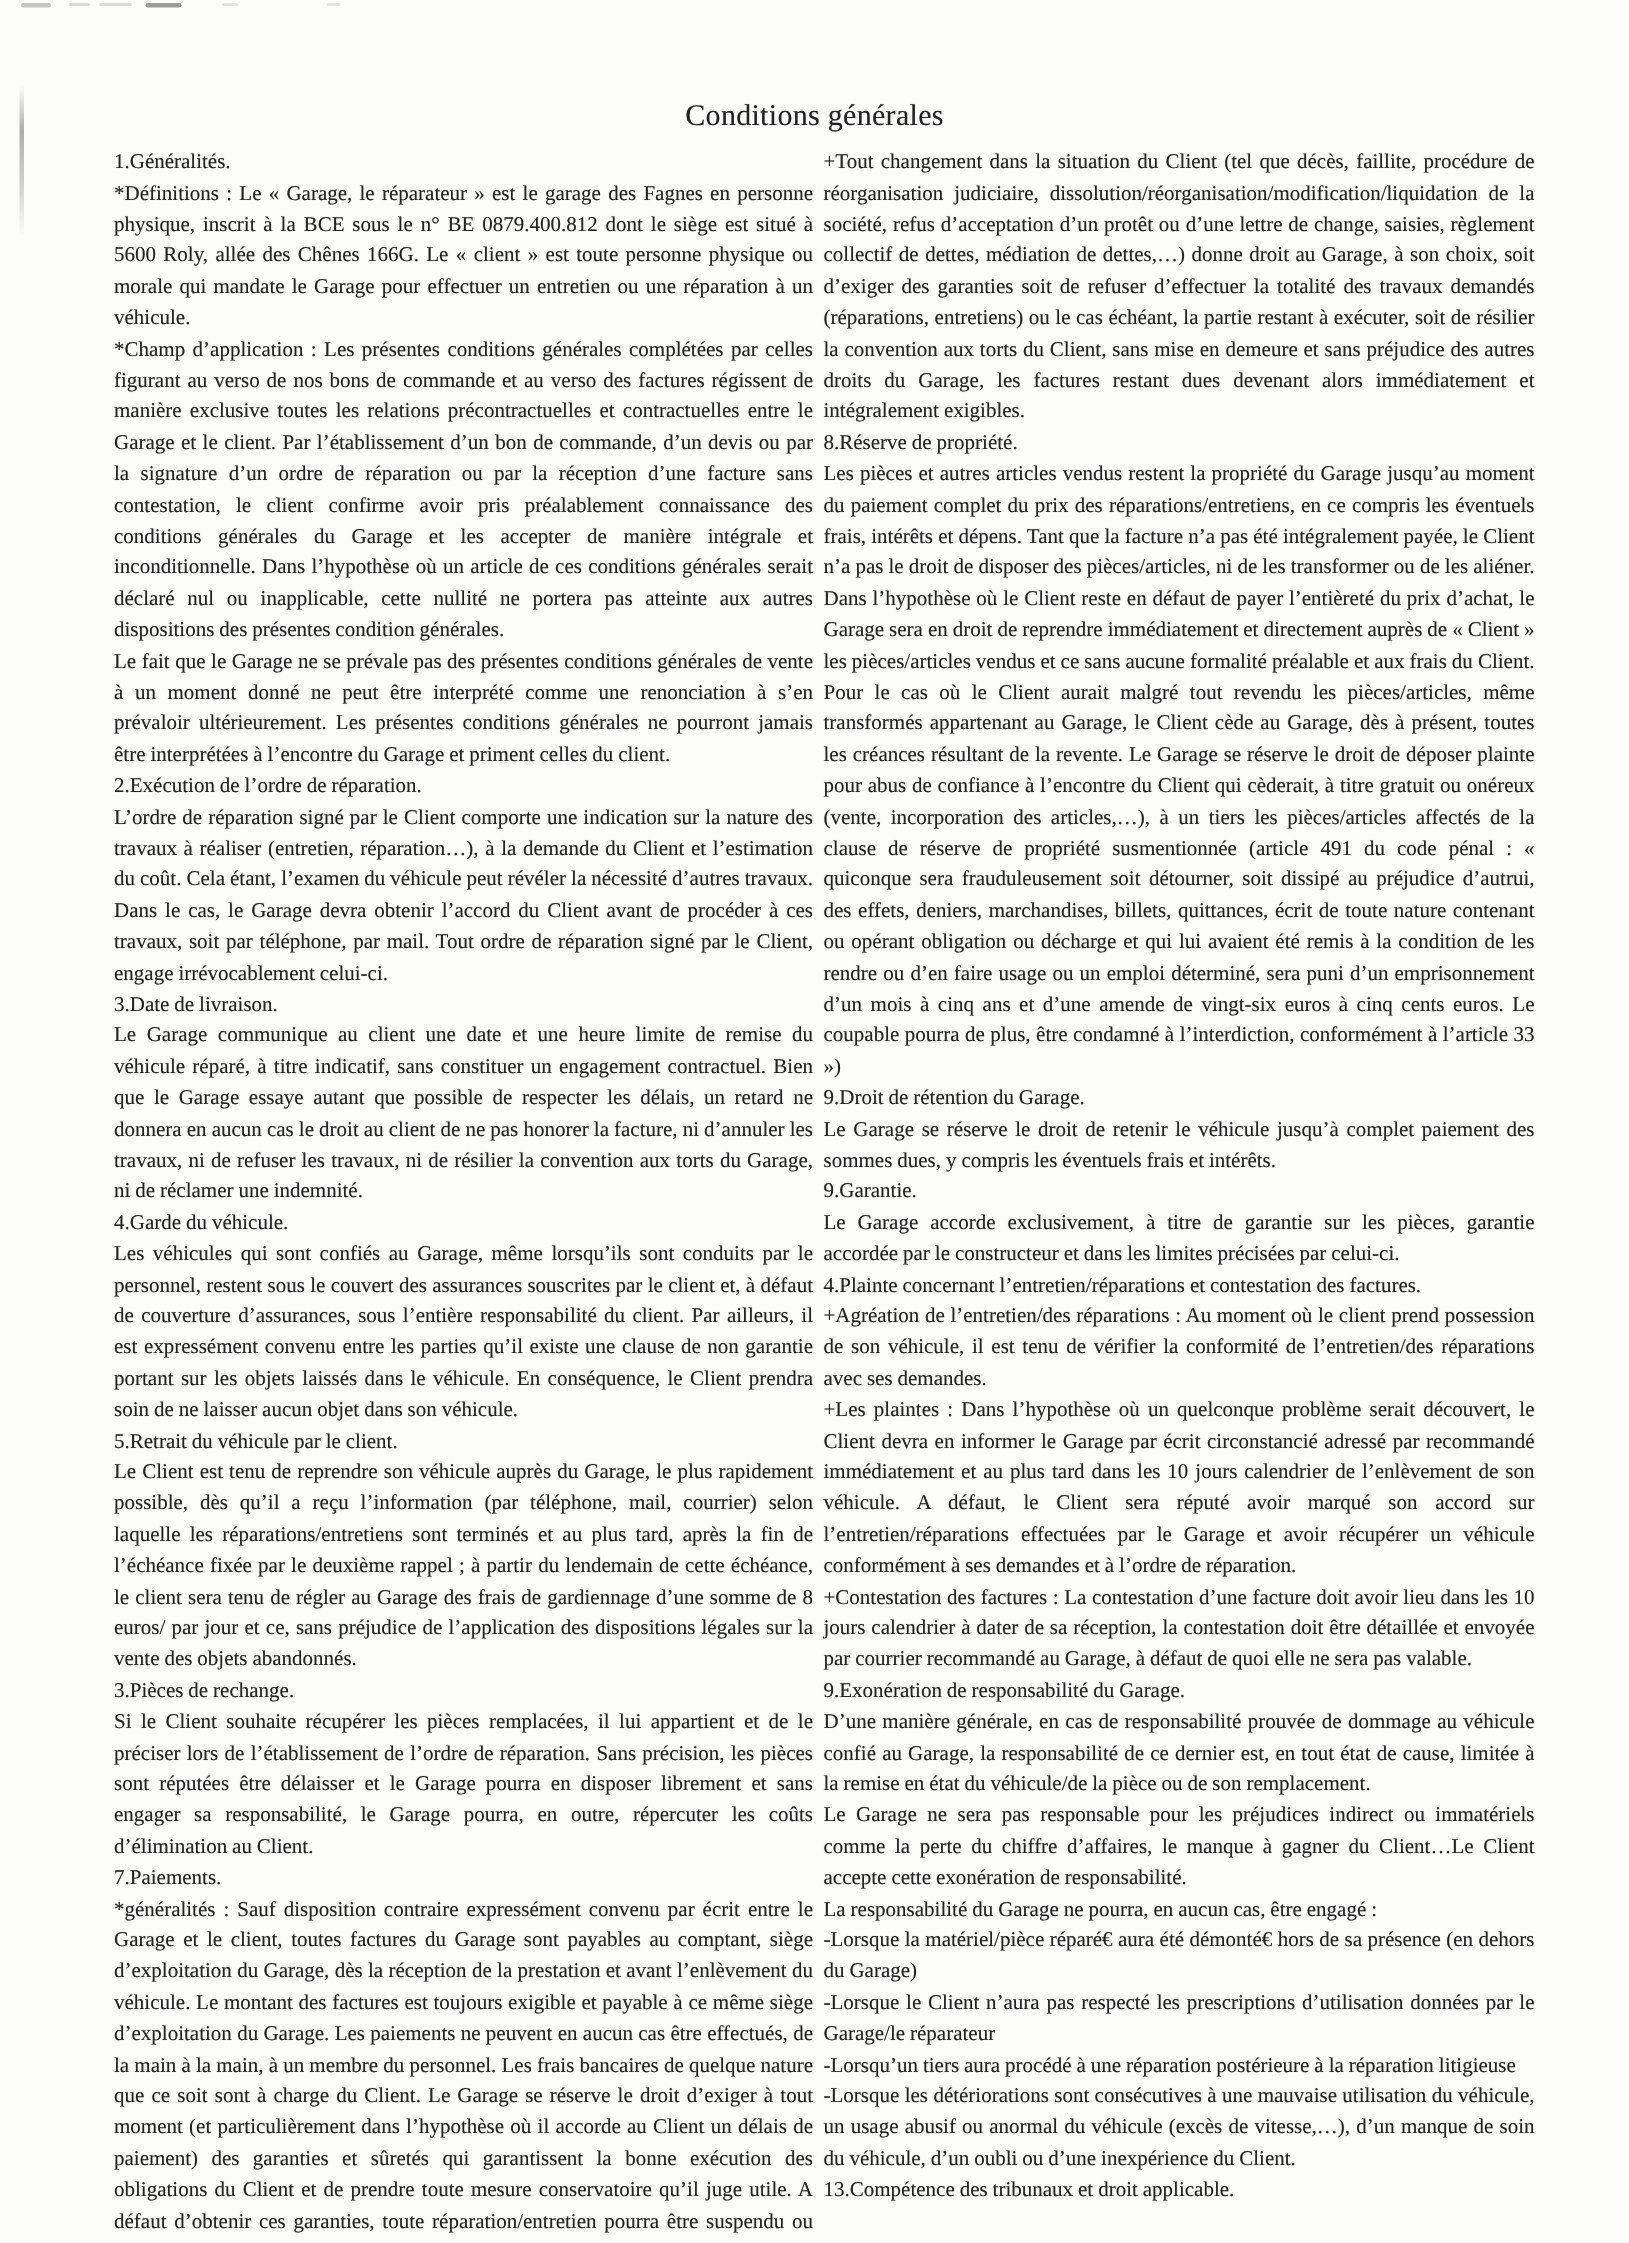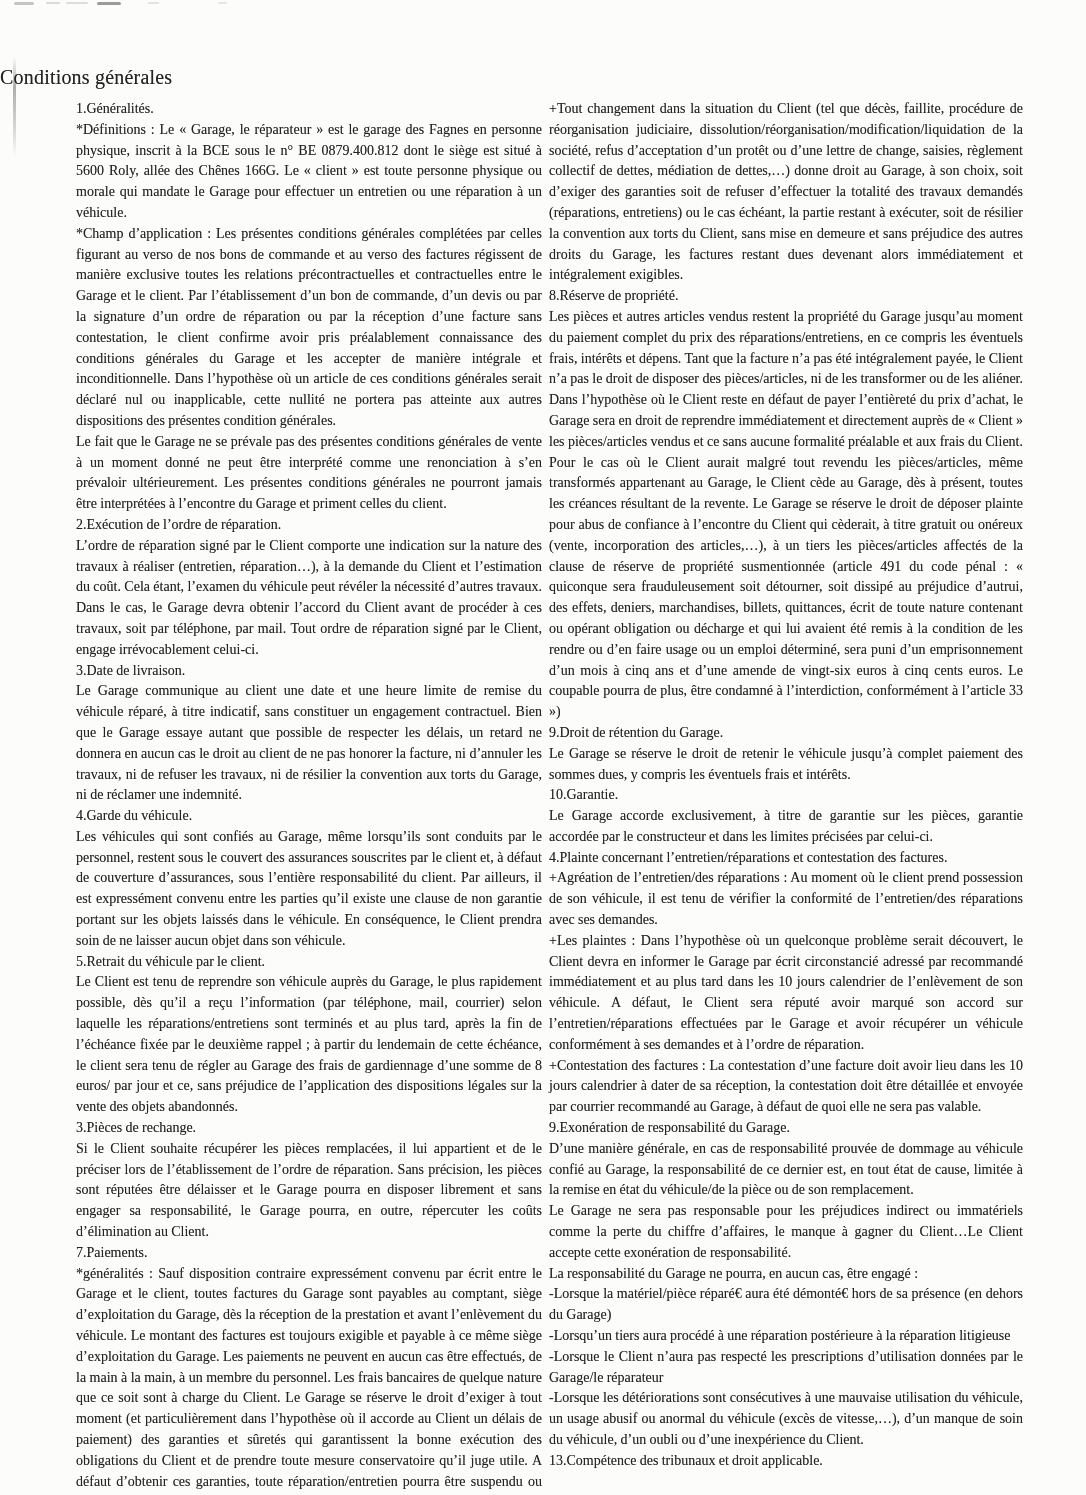--- a/index.html
+++ b/index.html
@@ -7,20 +7,21 @@
     position:relative;
     width:1086px;height:1495px;
     background:#fcfcfa;
     overflow:hidden;
     font-family:"Liberation Serif","DejaVu Serif",serif;
     color:#232323;
   }
   .doc-title{
     position:absolute;
     top:64px;left:0;width:1086px;
+    text-align:center;
     font-size:20px;
     line-height:26px;
     letter-spacing:0.2px;
     text-shadow:0 0 0.5px rgba(40,40,40,0.45);
   }
   .col{
     position:absolute;
     top:99px;
     font-size:14px;
     line-height:20.8px;
@@ -80,29 +81,29 @@
       <p>Si le Client souhaite récupérer les pièces remplacées, il lui appartient et de le préciser lors de l’établissement de l’ordre de réparation. Sans précision, les pièces sont réputées être délaisser et le Garage pourra en disposer librement et sans engager sa responsabilité, le Garage pourra, en outre, répercuter les coûts d’élimination au Client.</p>
       <p>7.Paiements.</p>
       <p>*généralités : Sauf disposition contraire expressément convenu par écrit entre le Garage et le client, toutes factures du Garage sont payables au comptant, siège d’exploitation du Garage, dès la réception de la prestation et avant l’enlèvement du véhicule. Le montant des factures est toujours exigible et payable à ce même siège d’exploitation du Garage. Les paiements ne peuvent en aucun cas être effectués, de la main à la main, à un membre du personnel. Les frais bancaires de quelque nature que ce soit sont à charge du Client. Le Garage se réserve le droit d’exiger à tout moment (et particulièrement dans l’hypothèse où il accorde au Client un délais de paiement) des garanties et sûretés qui garantissent la bonne exécution des obligations du Client et de prendre toute mesure conservatoire qu’il juge utile. A défaut d’obtenir ces garanties, toute réparation/entretien pourra être suspendu ou refusé sans indemnité par le Garage, soit en totalité, soit pour la partie restante à exécuter. Le Garage n’ayant aucun lien de droit avec l’assureur du Client, cette dernière demeure, sauf accord passé entre le Garage et l’assurance, seul responsable du paiement des travaux, même si le coût des prestations doit être couvert totalement ou partiellement par l’assureur.</p>
     </div>
   <div class="col col-right">
       <p>+Tout changement dans la situation du Client (tel que décès, faillite, procédure de réorganisation judiciaire, dissolution/réorganisation/modification/liquidation de la société, refus d’acceptation d’un protêt ou d’une lettre de change, saisies, règlement collectif de dettes, médiation de dettes,…) donne droit au Garage, à son choix, soit d’exiger des garanties soit de refuser d’effectuer la totalité des travaux demandés (réparations, entretiens) ou le cas échéant, la partie restant à exécuter, soit de résilier la convention aux torts du Client, sans mise en demeure et sans préjudice des autres droits du Garage, les factures restant dues devenant alors immédiatement et intégralement exigibles.</p>
       <p>8.Réserve de propriété.</p>
       <p>Les pièces et autres articles vendus restent la propriété du Garage jusqu’au moment du paiement complet du prix des réparations/entretiens, en ce compris les éventuels frais, intérêts et dépens. Tant que la facture n’a pas été intégralement payée, le Client n’a pas le droit de disposer des pièces/articles, ni de les transformer ou de les aliéner. Dans l’hypothèse où le Client reste en défaut de payer l’entièreté du prix d’achat, le Garage sera en droit de reprendre immédiatement et directement auprès de « Client » les pièces/articles vendus et ce sans aucune formalité préalable et aux frais du Client. Pour le cas où le Client aurait malgré tout revendu les pièces/articles, même transformés appartenant au Garage, le Client cède au Garage, dès à présent, toutes les créances résultant de la revente. Le Garage se réserve le droit de déposer plainte pour abus de confiance à l’encontre du Client qui cèderait, à titre gratuit ou onéreux (vente, incorporation des articles,…), à un tiers les pièces/articles affectés de la clause de réserve de propriété susmentionnée (article 491 du code pénal : « quiconque sera frauduleusement soit détourner, soit dissipé au préjudice d’autrui, des effets, deniers, marchandises, billets, quittances, écrit de toute nature contenant ou opérant obligation ou décharge et qui lui avaient été remis à la condition de les rendre ou d’en faire usage ou un emploi déterminé, sera puni d’un emprisonnement d’un mois à cinq ans et d’une amende de vingt-six euros à cinq cents euros. Le coupable pourra de plus, être condamné à l’interdiction, conformément à l’article 33 »)</p>
       <p>9.Droit de rétention du Garage.</p>
       <p>Le Garage se réserve le droit de retenir le véhicule jusqu’à complet paiement des sommes dues, y compris les éventuels frais et intérêts.</p>
-      <p>10.Garantie.</p>
+      <p>9.Garantie.</p>
       <p>Le Garage accorde exclusivement, à titre de garantie sur les pièces, garantie accordée par le constructeur et dans les limites précisées par celui-ci.</p>
       <p>4.Plainte concernant l’entretien/réparations et contestation des factures.</p>
       <p>+Agréation de l’entretien/des réparations : Au moment où le client prend possession de son véhicule, il est tenu de vérifier la conformité de l’entretien/des réparations avec ses demandes.</p>
       <p>+Les plaintes : Dans l’hypothèse où un quelconque problème serait découvert, le Client devra en informer le Garage par écrit circonstancié adressé par recommandé immédiatement et au plus tard dans les 10 jours calendrier de l’enlèvement de son véhicule. A défaut, le Client sera réputé avoir marqué son accord sur l’entretien/réparations effectuées par le Garage et avoir récupérer un véhicule conformément à ses demandes et à l’ordre de réparation.</p>
       <p>+Contestation des factures : La contestation d’une facture doit avoir lieu dans les 10 jours calendrier à dater de sa réception, la contestation doit être détaillée et envoyée par courrier recommandé au Garage, à défaut de quoi elle ne sera pas valable.</p>
       <p>9.Exonération de responsabilité du Garage.</p>
       <p>D’une manière générale, en cas de responsabilité prouvée de dommage au véhicule confié au Garage, la responsabilité de ce dernier est, en tout état de cause, limitée à la remise en état du véhicule/de la pièce ou de son remplacement.</p>
       <p>Le Garage ne sera pas responsable pour les préjudices indirect ou immatériels comme la perte du chiffre d’affaires, le manque à gagner du Client…Le Client accepte cette exonération de responsabilité.</p>
       <p>La responsabilité du Garage ne pourra, en aucun cas, être engagé :</p>
       <p>-Lorsque la matériel/pièce réparé€ aura été démonté€ hors de sa présence (en dehors du Garage)</p>
+      <p>-Lorsque le Client n’aura pas respecté les prescriptions d’utilisation données par le Garage/le réparateur</p>
       <p>-Lorsqu’un tiers aura procédé à une réparation postérieure à la réparation litigieuse</p>
-      <p>-Lorsque le Client n’aura pas respecté les prescriptions d’utilisation données par le Garage/le réparateur</p>
       <p>-Lorsque les détériorations sont consécutives à une mauvaise utilisation du véhicule, un usage abusif ou anormal du véhicule (excès de vitesse,…), d’un manque de soin du véhicule, d’un oubli ou d’une inexpérience du Client.</p>
       <p>13.Compétence des tribunaux et droit applicable.</p>
     </div>
 </div>
 
 </body></html>

